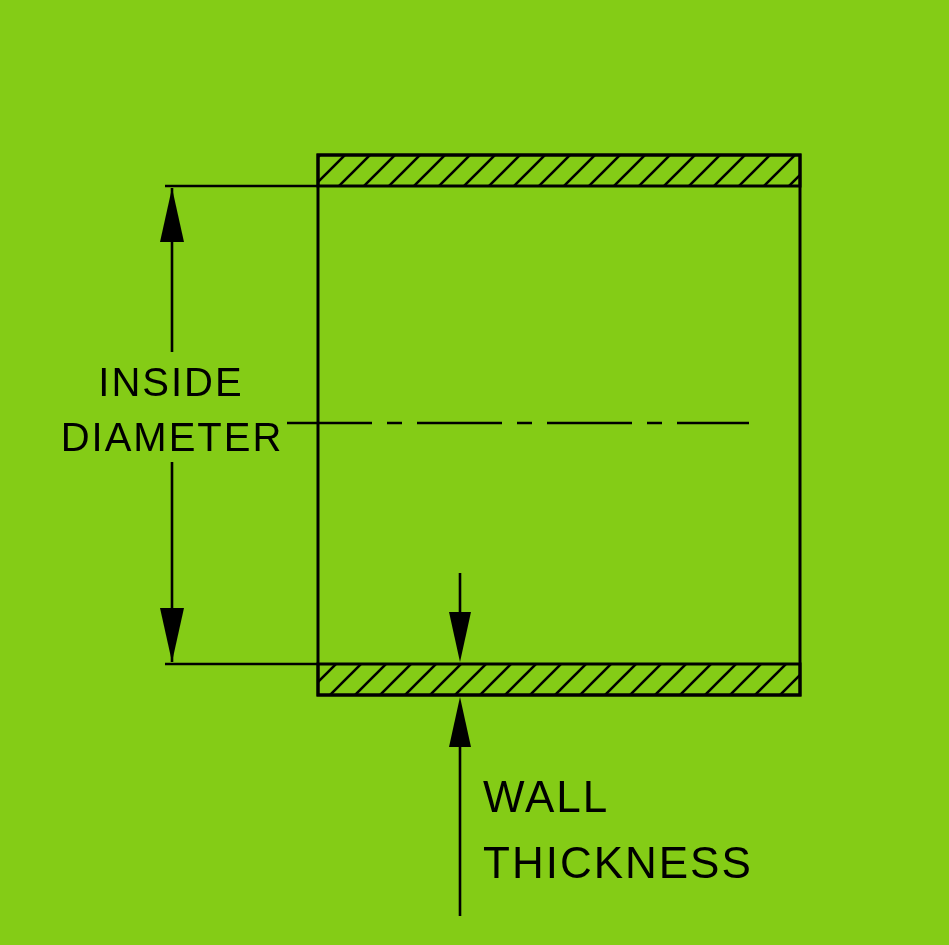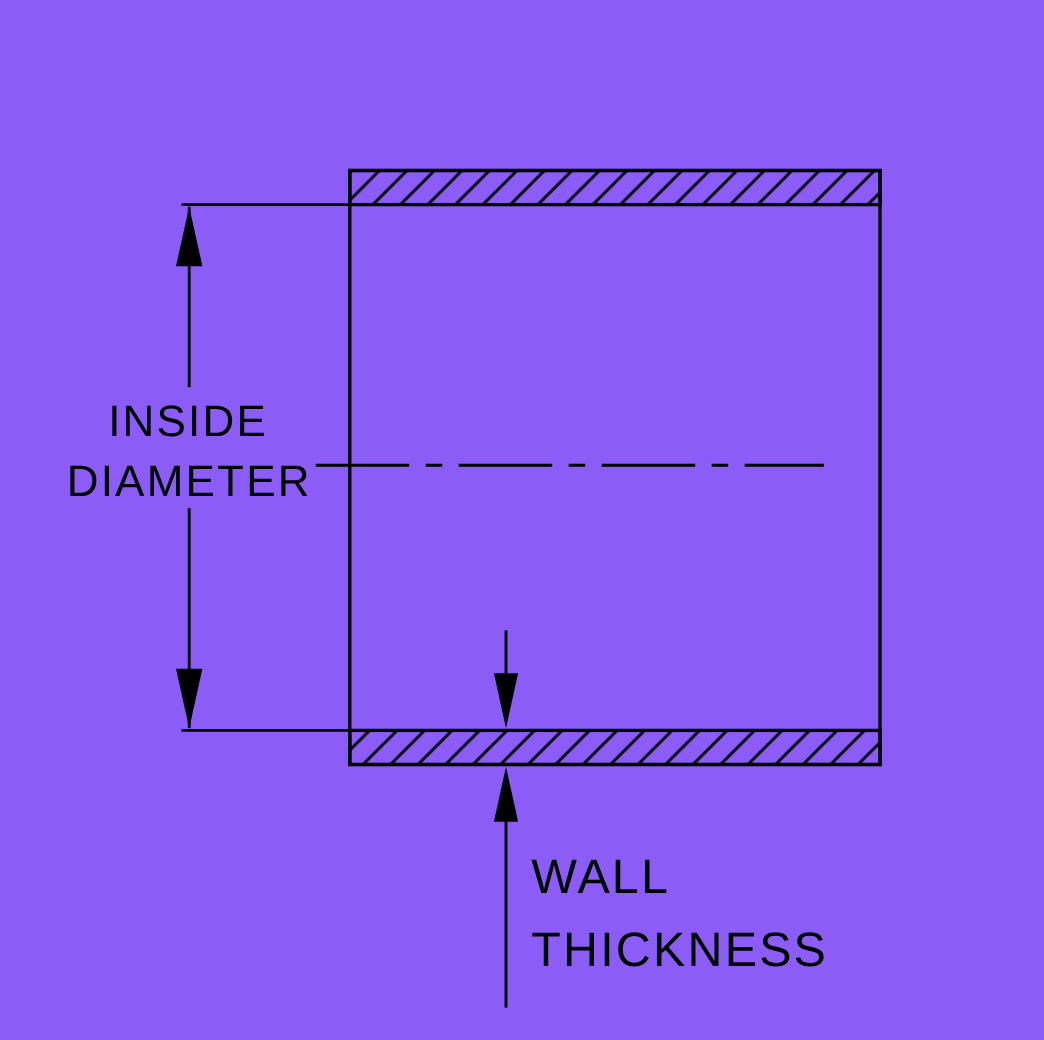--- a/index.html
+++ b/index.html
@@ -5,21 +5,21 @@
   html, body {
     margin: 0;
     padding: 0;
     background: #ffffff;
     font-family: "Liberation Sans", sans-serif;
   }
   .canvas {
     position: relative;
     width: 949px;
     height: 945px;
-    background: #8b5cf6;
+    background: #84cc16;
     overflow: hidden;
   }
   svg text {
     font-family: "Liberation Sans", sans-serif;
     font-weight: 400;
   }
 </style>
 </head>
 <body>
 

